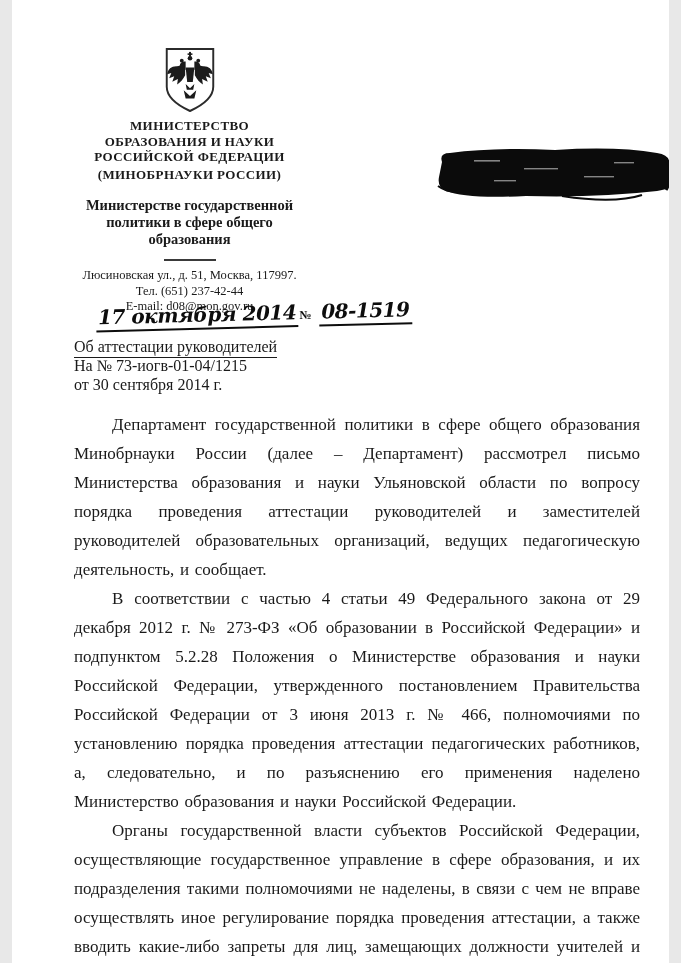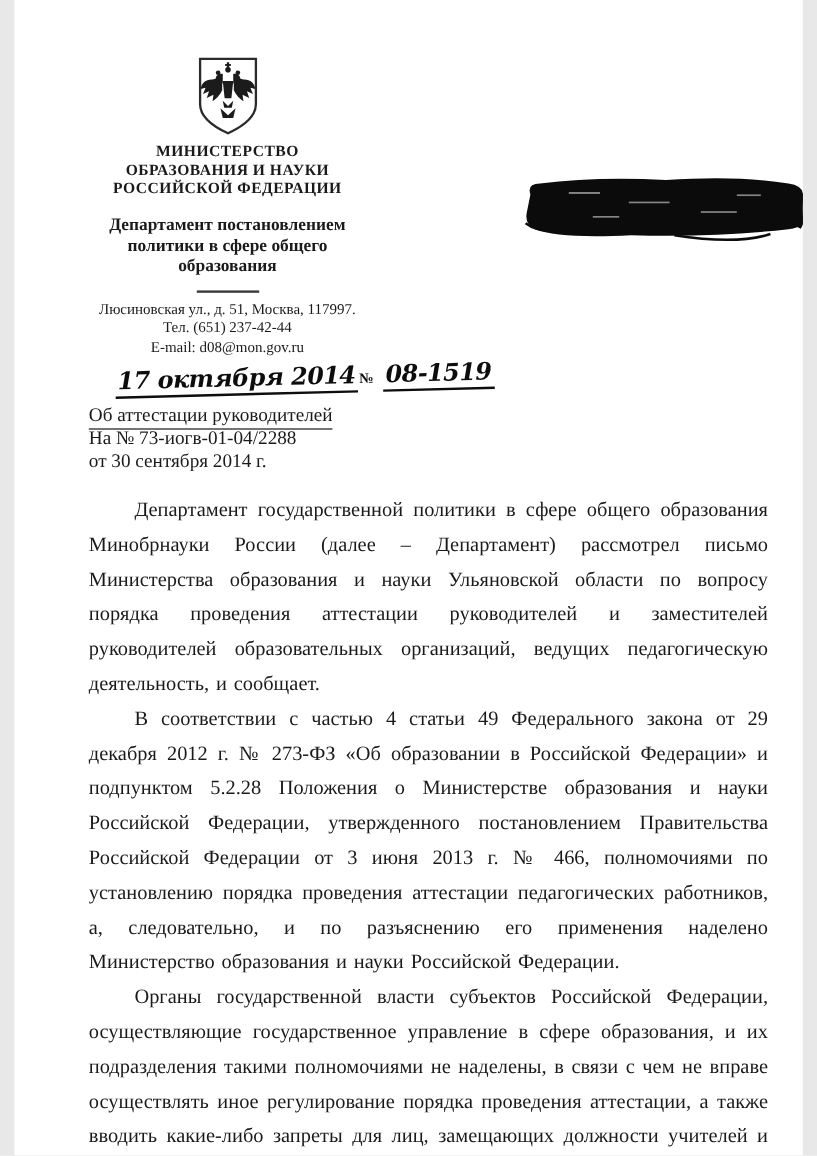--- a/index.html
+++ b/index.html
@@ -91,24 +91,25 @@
         <path d="M37 24 C46 18 54.5 21 55.5 29 l-4.2 -1.2 2.2 5.4 -5.2 -2.2 2 5.8 -5.8 -2.8 0.8 5.6 c-3.2 -2.2 -6.3 -5.4 -8.3 -9.6 Z"></path>
         <path d="M27.5 39 l4.5 4.5 4.5 -4.5 -1.2 6 h-6.6 Z"></path>
         <path d="M25.5 45.5 l6.5 6 6.5 -6 -2 8.5 h-9 Z"></path>
       </g>
     </svg>
 
     <div class="ministry">
       <div class="ln1">МИНИСТЕРСТВО</div>
       <div class="ln2">ОБРАЗОВАНИЯ И НАУКИ</div>
       <div class="ln3">РОССИЙСКОЙ ФЕДЕРАЦИИ</div>
+      <div class="ln4">(МИНОБРНАУКИ РОССИИ)</div>
     </div>
 
     <div class="department">
-      <div>Департамент постановлением</div>
+      <div>Министерстве государственной</div>
       <div>политики в сфере общего</div>
       <div>образования</div>
     </div>
 
     <div class="lh-divider"></div>
 
     <div class="address">
       <div>Люсиновская ул., д. 51, Москва, 117997.</div>
       <div>Тел. (651) 237-42-44</div>
       <div>E-mail: d08@mon.gov.ru</div>
@@ -133,21 +134,21 @@
 
   <div class="reg-line">
     <span class="hand">17 октября 2014</span><span class="nosign">№</span>
     <span class="hand">08-1519</span>
   </div>
 
   <div class="subject">
     <div>
       <span class="u">Об аттестации руководителей</span>
     </div>
-    <div>На № 73-иогв-01-04/2288</div>
+    <div>На № 73-иогв-01-04/1215</div>
     <div>от 30 сентября 2014 г.</div>
   </div>
 
   <div class="body-text">
     <p>Департамент государственной политики в сфере общего образования Минобрнауки России (далее – Департамент) рассмотрел письмо Министерства образования и науки Ульяновской области по вопросу порядка проведения аттестации руководителей и заместителей руководителей образовательных организаций, ведущих педагогическую деятельность, и сообщает.</p>
     <p>В соответствии с частью 4 статьи 49 Федерального закона от 29 декабря 2012 г. № 273-ФЗ «Об образовании в Российской Федерации» и подпунктом 5.2.28 Положения о Министерстве образования и науки Российской Федерации, утвержденного постановлением Правительства Российской Федерации от 3 июня 2013 г. № 466, полномочиями по установлению порядка проведения аттестации педагогических работников, а, следовательно, и по разъяснению его применения наделено Министерство образования и науки Российской Федерации.</p>
     <p>Органы государственной власти субъектов Российской Федерации, осуществляющие государственное управление в сфере образования, и их подразделения такими полномочиями не наделены, в связи с чем не вправе осуществлять иное регулирование порядка проведения аттестации, а также вводить какие-либо запреты для лиц, замещающих должности учителей и других</p>
   </div>
 
 </div>

